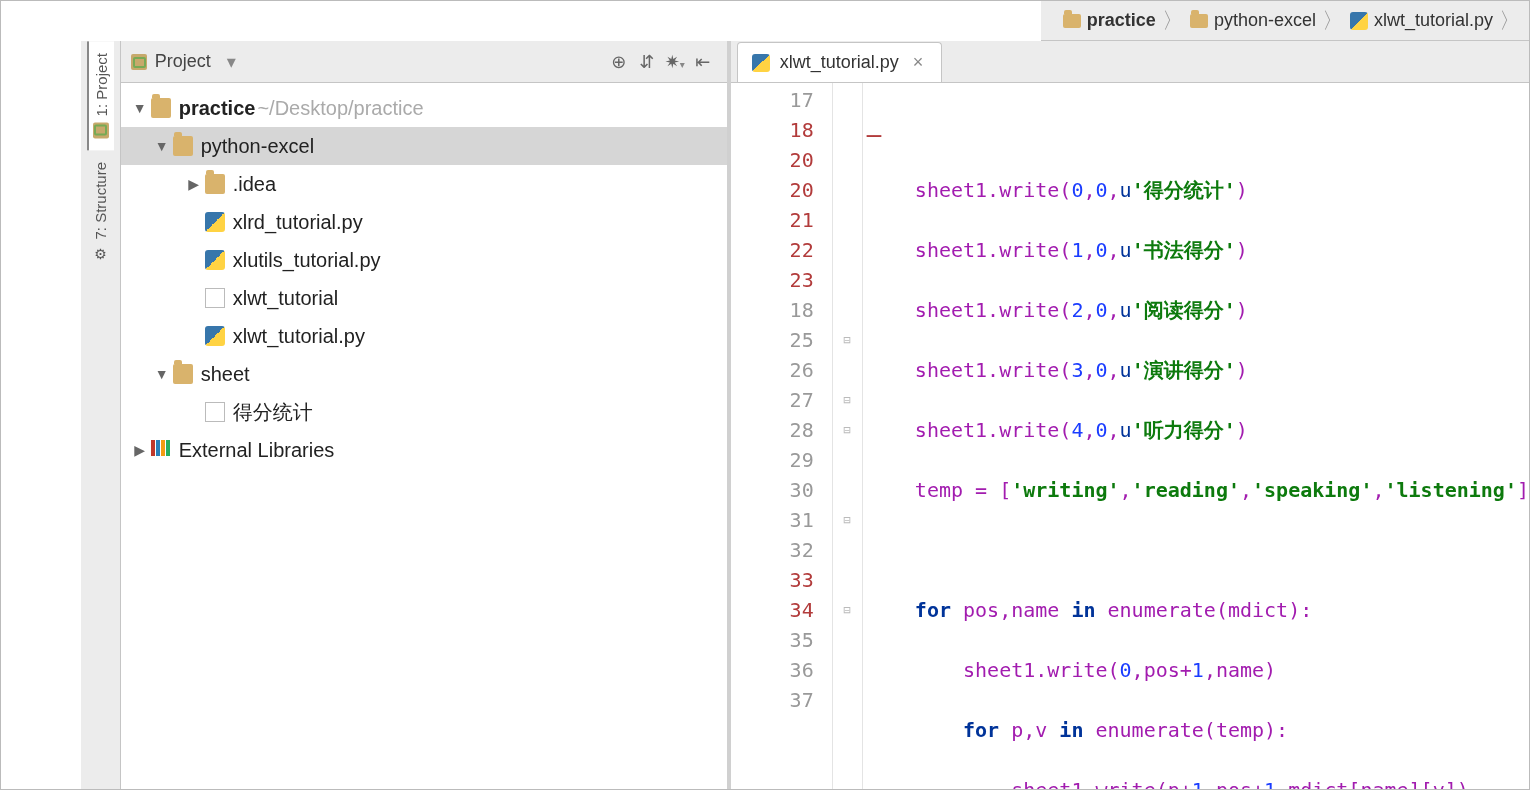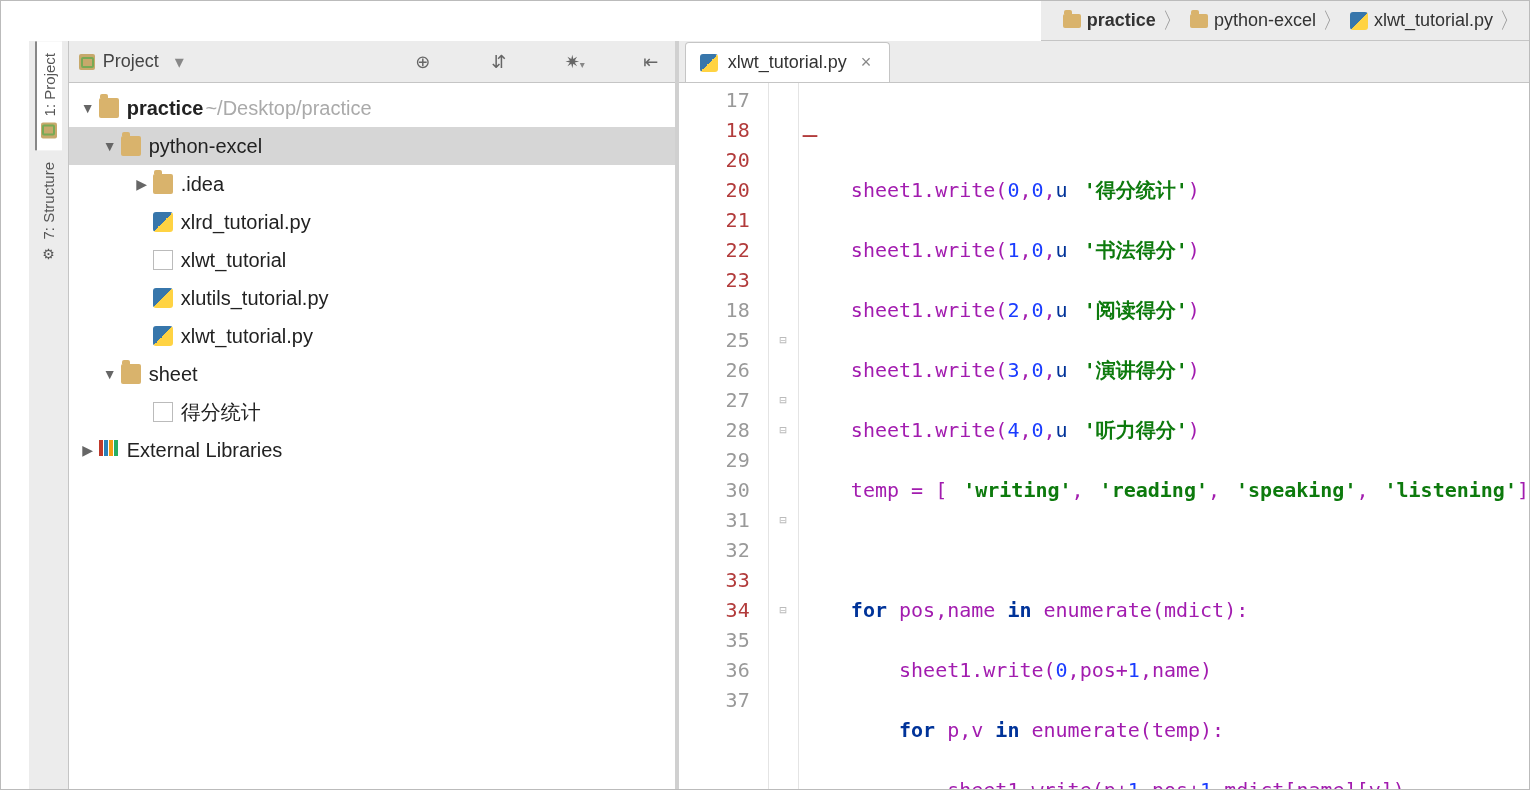--- a/index.html
+++ b/index.html
@@ -16,21 +16,21 @@
   .main { flex: 1; display: flex; min-height: 0; }
 
   
   .tool-strip { width: 40px; background: #ececec; border-right: 1px solid #c5c5c5; display: flex; flex-direction: column; align-items: center; }
   .tool-strip .tab { writing-mode: vertical-rl; transform: rotate(180deg); padding: 12px 4px; font-size: 15px; color: #555; cursor: pointer; display: flex; align-items: center; gap: 6px; }
   .tool-strip .tab.active { background: #fff; border-right: 2px solid #888; }
   .tool-strip .bico { width: 16px; height: 16px; display: inline-block; }
 
   
   .project-panel { width: 610px; background: #fff; border-right: 4px solid #d0d0d0; display: flex; flex-direction: column; }
-  .panel-header { height: 42px; display: flex; align-items: center; background: #ececec; border-bottom: 1px solid #c5c5c5; padding: 0 10px; gap: 48px; }
+  .panel-header { height: 42px; display: flex; align-items: center; background: #ececec; border-bottom: 1px solid #c5c5c5; padding: 0 10px; }
   .panel-header .title { font-size: 18px; color: #444; display: flex; align-items: center; gap: 8px; }
   .panel-header .drop { margin-left: 8px; color: #888; }
   .panel-header .spacer { flex: 1; }
   .panel-header .btn { width: 28px; text-align: center; color: #666; cursor: pointer; font-size: 18px; }
 
   .tree { padding: 6px 0; font-size: 20px; line-height: 1.9; }
   .tree-node { display: flex; align-items: center; padding: 0 8px; cursor: pointer; white-space: nowrap; }
   .tree-node.selected { background: #d6d6d6; }
   .tree-node .arrow { width: 22px; text-align: center; color: #666; font-size: 14px; }
   .tree-node .nico { width: 20px; height: 20px; margin-right: 8px; display: inline-flex; justify-content: center; align-items: center; }
@@ -40,30 +40,30 @@
   .indent-1 { padding-left: 30px; }
   .indent-2 { padding-left: 62px; }
 
   
   .editor-area { flex: 1; display: flex; flex-direction: column; min-width: 0; }
   .editor-tabs { height: 42px; background: #ececec; border-bottom: 1px solid #c5c5c5; display: flex; align-items: flex-end; }
   .editor-tab { height: 40px; padding: 0 14px; display: inline-flex; align-items: center; gap: 10px; background: #fff; border: 1px solid #c5c5c5; border-bottom: none; border-top-left-radius: 4px; border-top-right-radius: 4px; margin-left: 6px; font-size: 18px; }
   .editor-tab .close { color: #888; cursor: pointer; padding: 0 4px; }
 
   .editor-body { flex: 1; display: flex; font-family: Menlo, Consolas, monospace; font-size: 20px; line-height: 30px; overflow: hidden; }
-  .gutter { width: 90px; text-align: right; padding-right: 18px; color: #999; background: #fff; border-right: 1px solid #e4e4e4; padding-top: 2px; }
+  .gutter { width: 102px; text-align: right; padding-right: 18px; color: #999; background: #fff; border-right: 1px solid #e4e4e4; padding-top: 2px; }
   .gutter .ln { height: 30px; }
   .gutter .ln.red { color: #b23b3b; font-weight: normal; }
   .foldcol { width: 30px; background: #fff; border-right: 1px solid #e4e4e4; padding-top: 2px; }
   .foldcol .fc { height: 30px; display: flex; align-items: center; justify-content: center; color: #bbb; font-size: 12px; }
   .code { flex: 1; padding-left: 4px; padding-top: 2px; white-space: pre; overflow: hidden; }
   .code .line { height: 30px; }
   .kw { color: #003399; font-weight: bold; }
   .num { color: #1a3cff; }
-  .str { color: #0d7a0d; font-weight: bold; margin-left: 16px; }
+  .str { color: #0d7a0d; font-weight: bold; }
   .upr { color: #003399; }
   .def { color: #a21caf; }
 
   
   .folder-ico { width: 18px; height: 14px; background: #d9b36c; border-radius: 2px; display: inline-block; position: relative; }
   .folder-ico::before { content:""; position:absolute; top:-4px; left:1px; width:8px; height:4px; background:#d9b36c; border-radius:2px 2px 0 0; }
   .py-ico { width:18px; height:18px; display:inline-block; position:relative; }
   .py-ico::before { content:""; position:absolute; inset:0; background: linear-gradient(135deg,#3776ab 50%,#ffd343 50%); border-radius:3px; }
   .file-ico { width:15px; height:18px; background:#fff; border:1px solid #bbb; display:inline-block; position:relative; }
   .lib-ico { width:18px; height:16px; display:inline-block; background:
@@ -142,27 +142,27 @@
           <span class="nico folder-ico"></span>
           <span class="label">.idea</span>
         </div>
         <div class="tree-node indent-2">
           <span class="arrow"></span>
           <span class="nico py-ico"></span>
           <span class="label">xlrd_tutorial.py</span>
         </div>
         <div class="tree-node indent-2">
           <span class="arrow"></span>
+          <span class="nico py-ico"></span>
+          <span class="label">xlutils_tutorial.py</span>
+        </div>
+        <div class="tree-node indent-2">
+          <span class="arrow"></span>
           <span class="nico file-ico"></span>
           <span class="label">xlwt_tutorial</span>
-        </div>
-        <div class="tree-node indent-2">
-          <span class="arrow"></span>
-          <span class="nico py-ico"></span>
-          <span class="label">xlutils_tutorial.py</span>
         </div>
         <div class="tree-node indent-2">
           <span class="arrow"></span>
           <span class="nico py-ico"></span>
           <span class="label">xlwt_tutorial.py</span>
         </div>
         <div class="tree-node indent-1">
           <span class="arrow">▼</span>
           <span class="nico folder-ico"></span>
           <span class="label">sheet</span>

